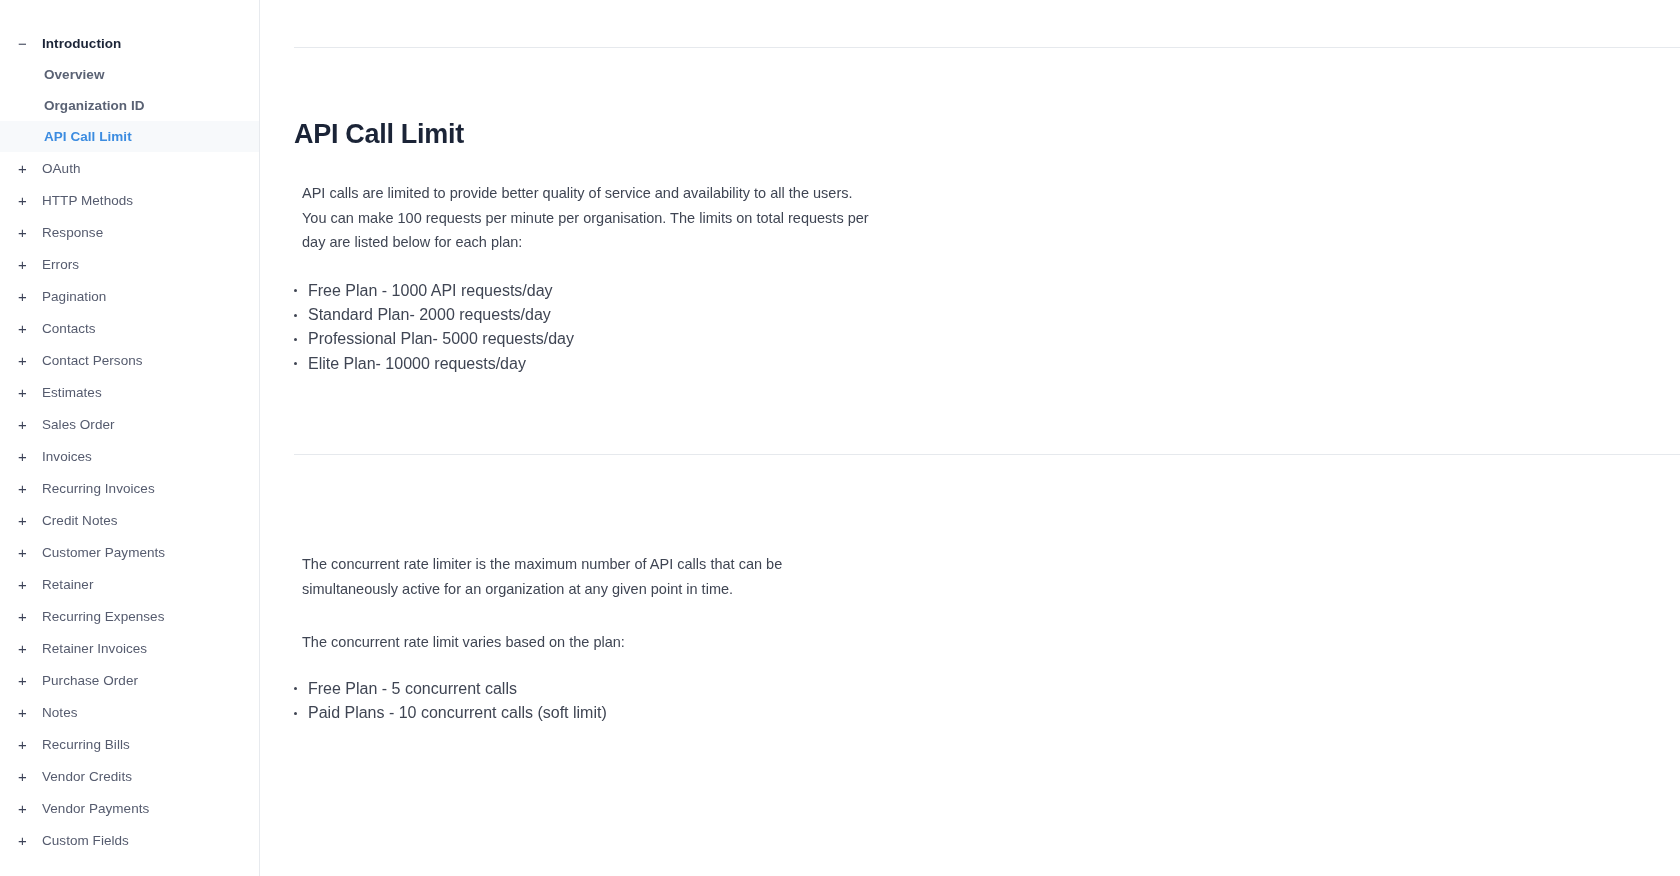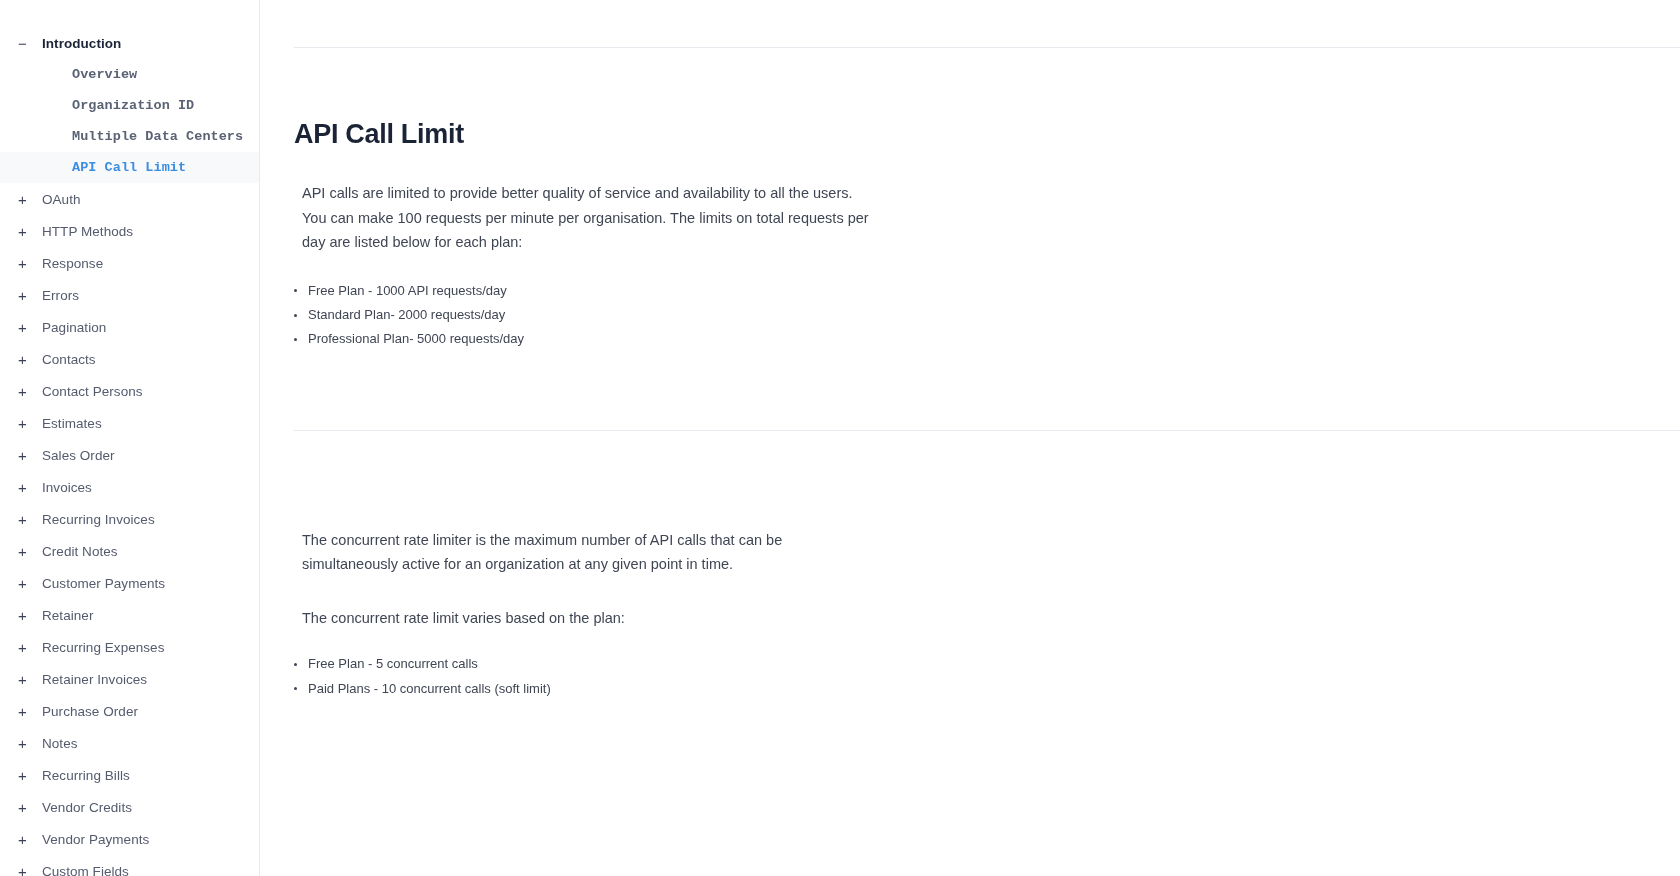--- a/index.html
+++ b/index.html
@@ -71,23 +71,22 @@
   .nav-item.top-level > .label {
     padding-left: 8px;
   }
 
   .nav-item.expanded > .label {
     color: #1b2437;
     font-weight: 700;
   }
 
   .nav-item.child {
-    padding-left: 72px;
+    padding-left: 44px;
     height: 31px;
-    font-family: Liberation Mono, monospace;
   }
   .nav-item.child .label {
     font-weight: 700;
     color: #5a6274;
     font-size: 13.5px;
   }
   .nav-item.child.active {
     background: #f7f9fb;
   }
   .nav-item.child.active .label {
@@ -141,21 +140,21 @@
 
   ul.bullets {
     list-style: none;
     margin: 0;
     padding: 0;
   }
 
   ul.bullets li {
     position: relative;
     padding-left: 14px;
-    font-size: 13px;
+    font-size: 16px;
     line-height: 24.3px;
     color: #3f4553;
   }
   ul.bullets li::before {
     content: "";
     position: absolute;
     left: 0;
     top: 10.5px;
     width: 3.2px;
     height: 3.2px;
@@ -184,23 +183,20 @@
         <li class="nav-item top-level expanded">
           <span class="toggle">−</span>
           <span class="label">Introduction</span>
         </li>
         <li class="nav-item child">
           <span class="label">Overview</span>
         </li>
         <li class="nav-item child">
           <span class="label">Organization ID</span>
         </li>
-        <li class="nav-item child">
-          <span class="label">Multiple Data Centers</span>
-        </li>
         <li class="nav-item child active">
           <span class="label">API Call Limit</span>
         </li>
         <li class="nav-item top-level">
           <span class="toggle">+</span>
           <span class="label">OAuth</span>
         </li>
         <li class="nav-item top-level">
           <span class="toggle">+</span>
           <span class="label">HTTP Methods</span>
@@ -297,20 +293,21 @@
       <div class="gap-title"></div>
       <div class="section-inner">
         <h1 class="section-title">API Call Limit</h1>
         <div class="gap-after-title"></div>
         <p class="body-text">API calls are limited to provide better quality of service and availability to all the users. You can make 100 requests per minute per organisation. The limits on total requests per day are listed below for each plan:</p>
         <div class="gap-after-para"></div>
         <ul class="bullets" id="bullets-0">
             <li>Free Plan - 1000 API requests/day</li>
             <li>Standard Plan- 2000 requests/day</li>
             <li>Professional Plan- 5000 requests/day</li>
+            <li>Elite Plan- 10000 requests/day</li>
           </ul>
       </div>
       <div class="gap-section-bottom"></div>
     </section>
 
     <div class="hr"></div>
 
     <section class="section">
       <div class="gap-title-2"></div>
       <div class="section-inner">

